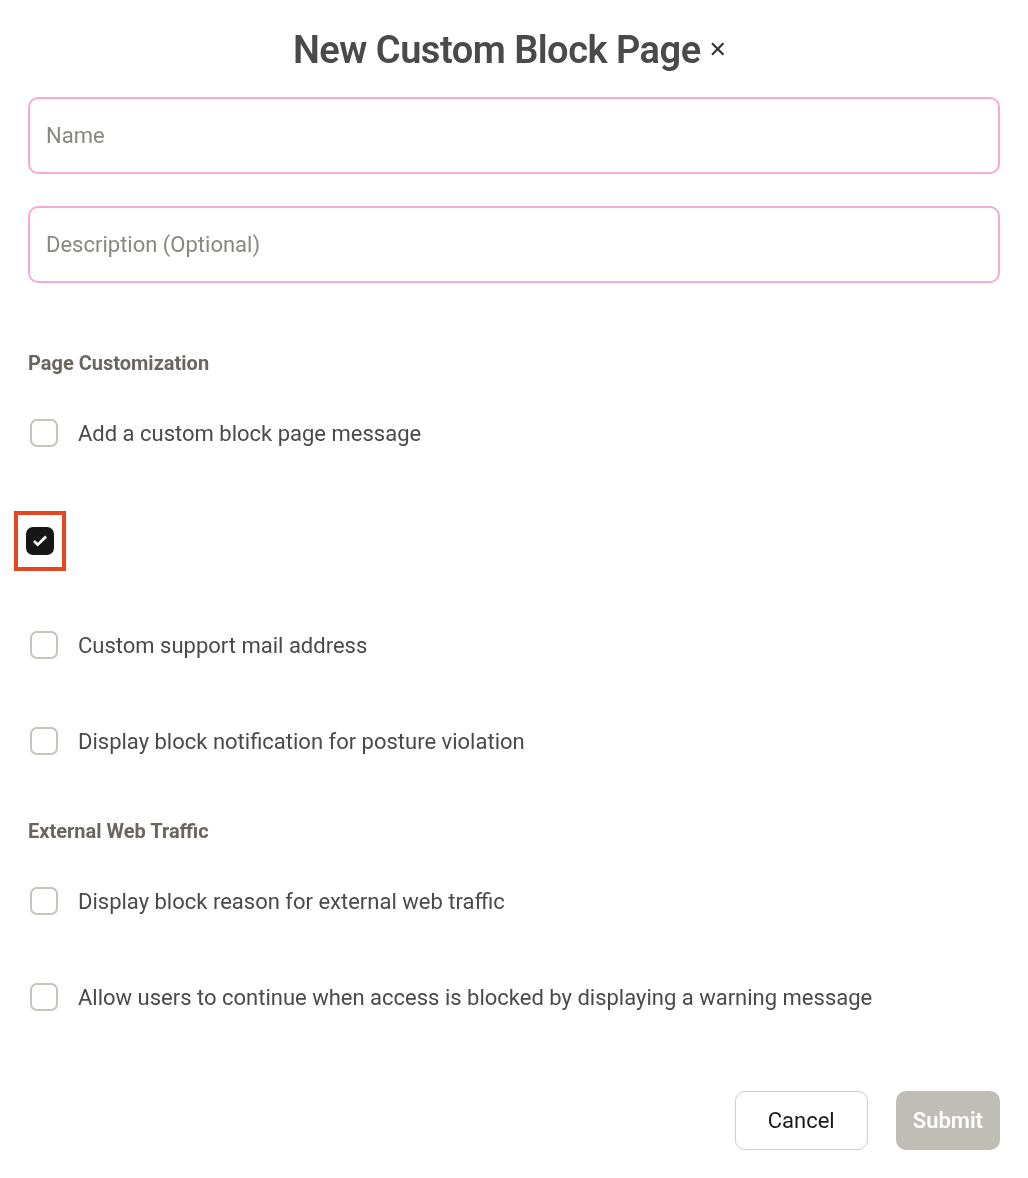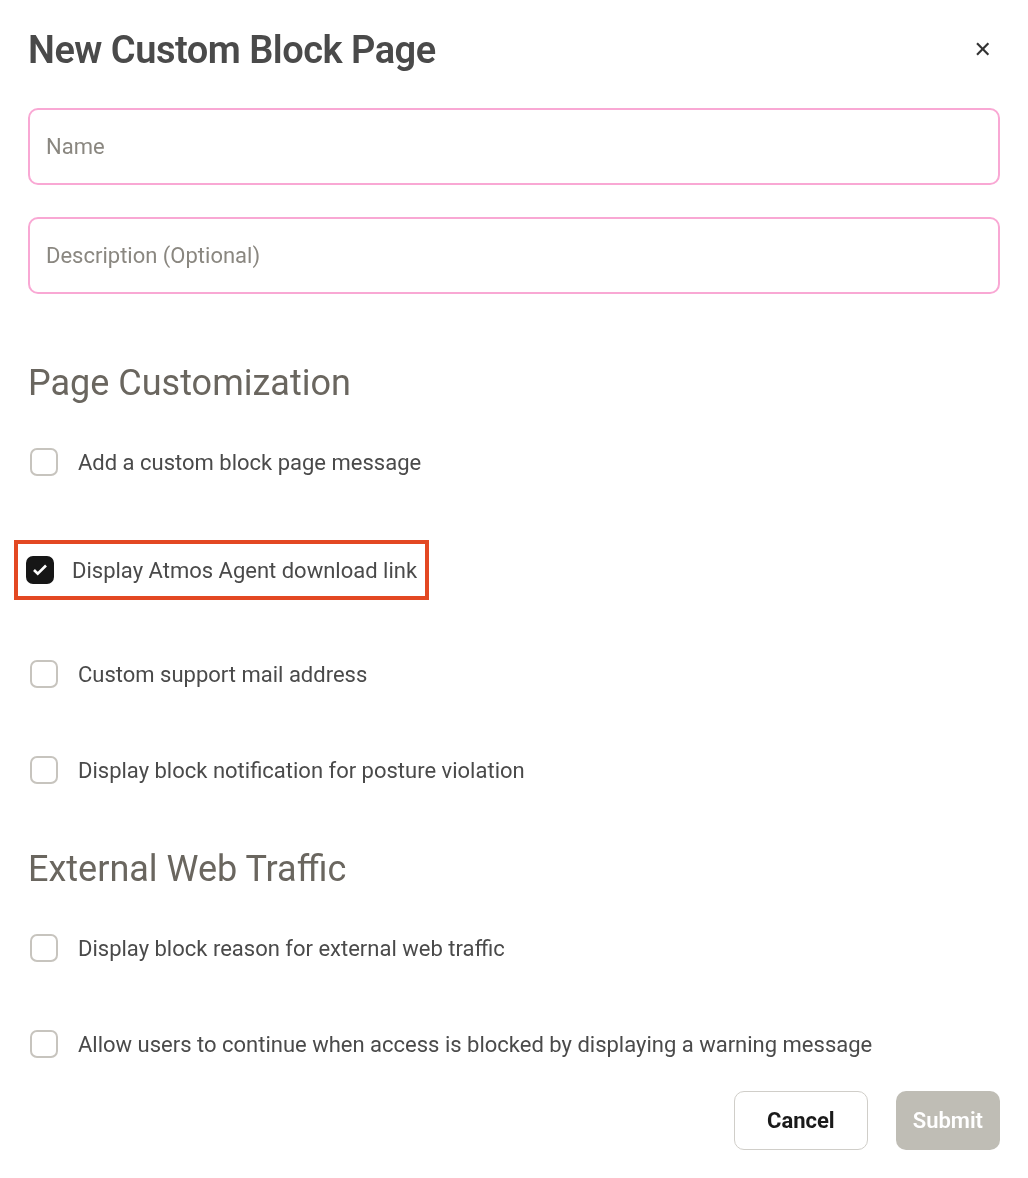--- a/index.html
+++ b/index.html
@@ -10,23 +10,23 @@
     body {
       font-family: -apple-system, BlinkMacSystemFont, 'Segoe UI', Roboto, Helvetica, Arial, sans-serif;
       background: #fff;
       width: 1028px;
       height: 1178px;
       position: relative;
       padding: 28px;
     }
     .header {
       display: flex;
-      justify-content: space-between;
-      align-items: center;
-      margin-bottom: 36px;
+      justify-content: center;
+      align-items: center;
+      margin-bottom: 25px;
     }
     .title {
       font-size: 38px;
       font-weight: 600;
       color: #4a4a4a;
       letter-spacing: -0.5px;
     }
     .close-btn {
       font-size: 22px;
       color: #333;
@@ -44,22 +44,22 @@
       border-radius: 10px;
       margin-bottom: 32px;
       color: #333;
       background: #fff;
       font-family: inherit;
     }
     .input-field::placeholder {
       color: #8a8780;
     }
     .section-heading {
-      font-size: 36px;
-      font-weight: 400;
+      font-size: 20px;
+      font-weight: 700;
       color: #6a665f;
       margin-top: 36px;
       margin-bottom: 40px;
     }
     .checkbox-row {
       display: flex;
       align-items: center;
       gap: 20px;
       margin-bottom: 60px;
       padding: 4px 2px;
@@ -114,21 +114,21 @@
       font-size: 22px;
       border-radius: 10px;
       cursor: pointer;
       font-family: inherit;
       border: none;
     }
     .btn-cancel {
       background: #fff;
       border: 1px solid #d0cec9;
       color: #1a1a1a;
-      font-weight: 700;
+      font-weight: 400;
     }
     .btn-submit {
       background: #bfbdb5;
       color: #fff;
       font-weight: 600;
       padding: 16px 17px;
       text-align: right;
     }
   </style>
 </head>
@@ -155,21 +155,20 @@
   </div>
   <span class="checkbox-label">Add a custom block page message</span>
 </div>
 
 <div class="highlight-box">
   <div class="checkbox checked">
     <svg viewBox="0 0 24 24" fill="none" stroke="white" stroke-width="3.5">
         <polyline points="20 6 9 17 4 12"></polyline>
       </svg>
   </div>
-  <span class="checkbox-label">Display Atmos Agent download link</span>
 </div>
 
 <div class="checkbox-row">
   <div class="checkbox">
     
   </div>
   <span class="checkbox-label">Custom support mail address</span>
 </div>
 
 <div class="checkbox-row">

